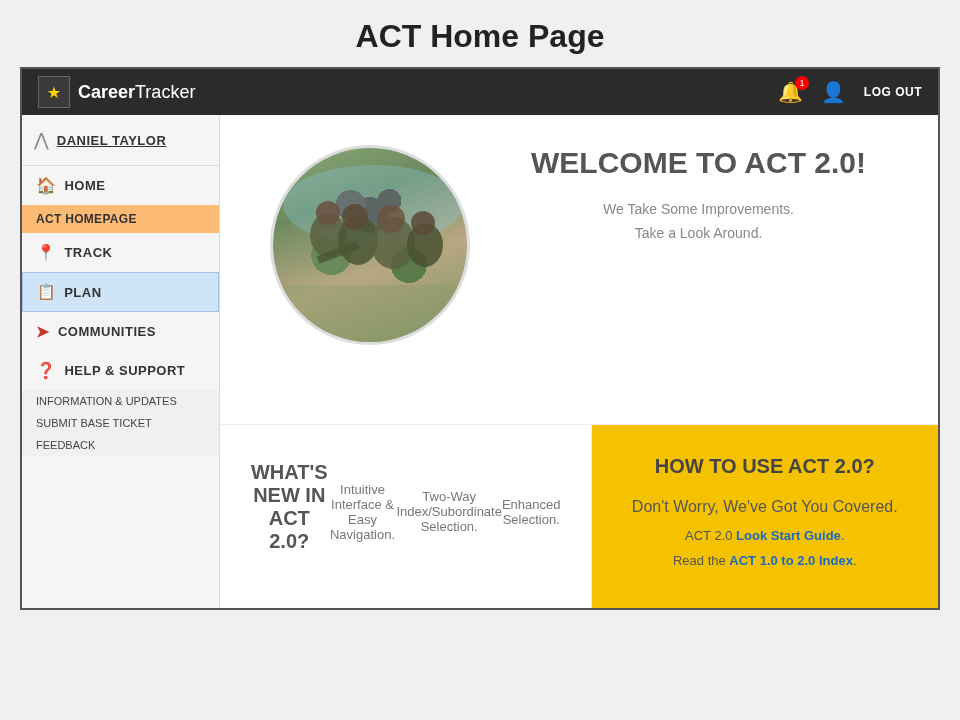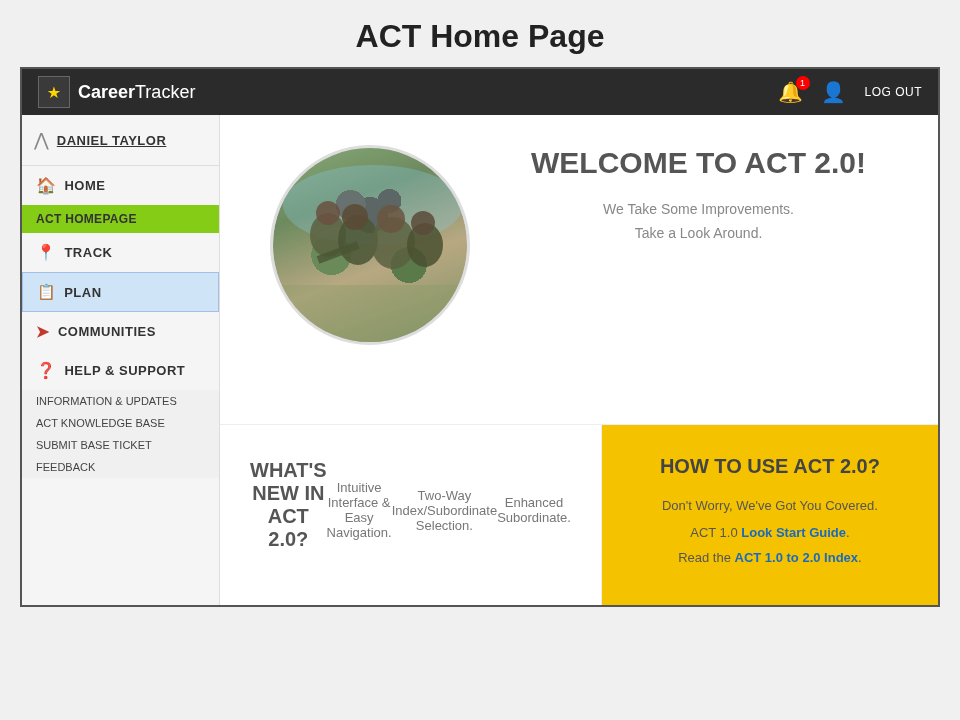--- a/index.html
+++ b/index.html
@@ -81,20 +81,21 @@
       color: white;
       cursor: pointer;
     }
     .logout-btn {
       font-size: 12px;
       color: white;
       background: none;
       border: none;
       cursor: pointer;
       letter-spacing: 0.5px;
+      font-weight: bold;
     }
     
     
     .main-layout {
       display: flex;
       flex: 1;
     }
     
     
     .sidebar {
@@ -145,21 +146,21 @@
       font-size: 12px;
       font-weight: bold;
       color: #555;
       cursor: pointer;
       background: #f0f0f0;
       display: block;
       text-transform: uppercase;
       letter-spacing: 0.3px;
     }
     .nav-sub-item.highlight {
-      background: #84cc16;
+      background: #fdba74;
       color: #333;
       padding: 7px 14px;
       font-size: 12px;
       font-weight: bold;
     }
     
     .nav-item.plan-active {
       background: #d0e4f7;
       border: 1px solid #a0c0e8;
       padding: 10px 14px;
@@ -361,21 +362,20 @@
       <div class="nav-item">
         <span class="nav-icon-communities">➤</span>
         <span>COMMUNITIES</span>
       </div>
 
       <div class="nav-item">
         <span class="nav-icon-help">❓</span>
         <span>HELP &amp; SUPPORT</span>
       </div>
       <div class="sub-menu-item">INFORMATION &amp; UPDATES</div>
-      <div class="sub-menu-item">ACT KNOWLEDGE BASE</div>
       <div class="sub-menu-item">SUBMIT BASE TICKET</div>
       <div class="sub-menu-item">FEEDBACK</div>
     </div>
 
     <div class="content-area">
 
       <div class="hero-section">
         <div class="hero-image-container">
           <div class="hero-photo">
             <div class="photo-overlay"></div>
@@ -406,28 +406,28 @@
           <div class="hero-subtitle">Take a Look Around.</div>
         </div>
       </div>
 
       <div class="cards-section">
 
         <div class="card-left">
           <div class="card-title">WHAT'S NEW IN ACT 2.0?</div>
           <div class="card-item">Intuitive Interface &amp; Easy Navigation.</div>
           <div class="card-item">Two-Way Index/Subordinate Selection.</div>
-          <div class="card-item">Enhanced Subordinate.</div>
+          <div class="card-item">Enhanced Selection.</div>
         </div>
 
         <div class="card-right">
           <div class="card-title">HOW TO USE ACT 2.0?</div>
-          <div class="card-item-line" style="font-size:13px;color:#555;margin-bottom:12px;">Don't Worry, We've Got You Covered.</div>
+          <div class="card-item-line" style="font-size:16px;color:#555;margin-bottom:12px;">Don't Worry, We've Got You Covered.</div>
           <div class="card-item-line" style="font-size:13px;color:#555;margin-bottom:10px;">
-            <span>ACT 1.0 </span><a class="card-link">Look Start Guide</a><span>.</span>
+            <span>ACT 2.0 </span><a class="card-link">Look Start Guide</a><span>.</span>
           </div>
           <div class="card-item-line" style="font-size:13px;color:#555;margin-bottom:10px;">
             <span>Read the </span><a class="card-link">ACT 1.0 to 2.0 Index</a><span>.</span>
           </div>
         </div>
       </div>
 
     </div>
   </div>
 </div>

